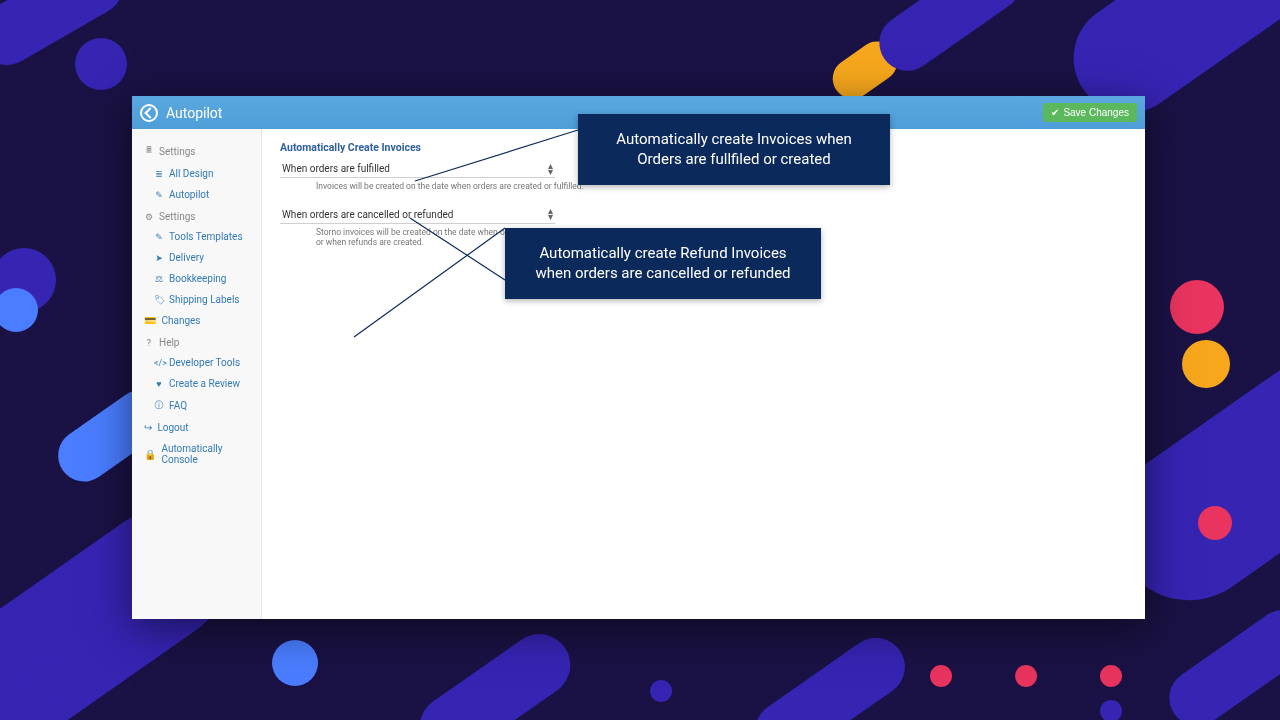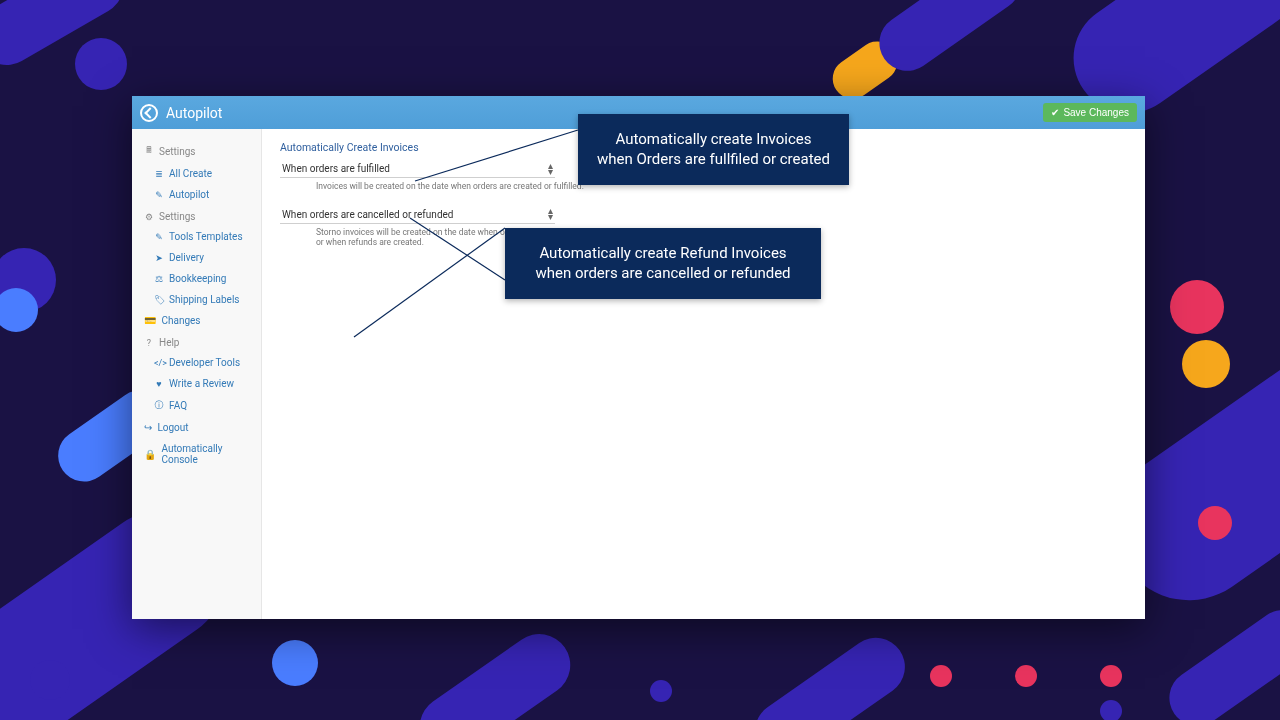--- a/index.html
+++ b/index.html
@@ -78,21 +78,21 @@
     cursor: pointer;
     font-size: 10px;
   }
 
   .content {
     flex: 1; position: relative; background: #fff;
     padding: 12px 18px;
     font-size: 10px;
   }
   .section-title {
-    color: #2f5f9e; font-size: 10.5px; font-weight: 400;
+    color: #2f5f9e; font-size: 10.5px; font-weight: 700;
     margin-bottom: 6px;
   }
   .select-wrap {
     position: relative; width: 275px;
     border-bottom: 1px solid #cfcfcf;
     padding: 3px 2px;
   }
   .select-wrap .value { color: #333; font-size: 10px; }
   .select-wrap .chev {
     position: absolute; right: 2px; top: 50%; transform: translateY(-50%);
@@ -150,21 +150,21 @@
   </div>
   <div class="app-body">
     <nav class="sidebar">
 
       <div class="nav-group-header">
         <span class="ico">🖩</span>
         <span>Settings</span>
       </div>
       <div class="nav-item">
         <span class="ico">≣</span>
-        <span>All Create</span>
+        <span>All Design</span>
       </div>
       <div class="nav-item">
         <span class="ico">✎</span>
         <span>Autopilot</span>
       </div>
 
       <div class="nav-group-header">
         <span class="ico">⚙</span>
         <span>Settings</span>
       </div>
@@ -193,21 +193,21 @@
       <div class="nav-group-header">
         <span class="ico">?</span>
         <span>Help</span>
       </div>
       <div class="nav-item">
         <span class="ico">&lt;/&gt;</span>
         <span>Developer Tools</span>
       </div>
       <div class="nav-item">
         <span class="ico">♥</span>
-        <span>Write a Review</span>
+        <span>Create a Review</span>
       </div>
       <div class="nav-item">
         <span class="ico">ⓘ</span>
         <span>FAQ</span>
       </div>
 
       <div class="nav-link-top">
         <span class="ico">↪</span>
         <span>Logout</span>
       </div>
@@ -236,15 +236,15 @@
     </main>
   </div>
 </div>
 
 <div class="overlay">
   <svg class="connectors">
     <line x1="415" y1="181" x2="578" y2="130" stroke="#0b2a5b" stroke-width="1.2"></line>
     <line x1="354" y1="337" x2="505" y2="228" stroke="#0b2a5b" stroke-width="1.2"></line>
     <line x1="410" y1="218" x2="505" y2="280" stroke="#0b2a5b" stroke-width="1.2"></line>
   </svg>
-  <div class="callout" style="left:578px;top:114px;width:271px;">Automatically create Invoices when Orders are fullfiled or created</div>
+  <div class="callout" style="left:578px;top:114px;width:312px;">Automatically create Invoices when Orders are fullfiled or created</div>
   <div class="callout" style="left:505px;top:228px;width:316px;">Automatically create Refund Invoices when orders are cancelled or refunded</div>
 </div>
 
 </body></html>

